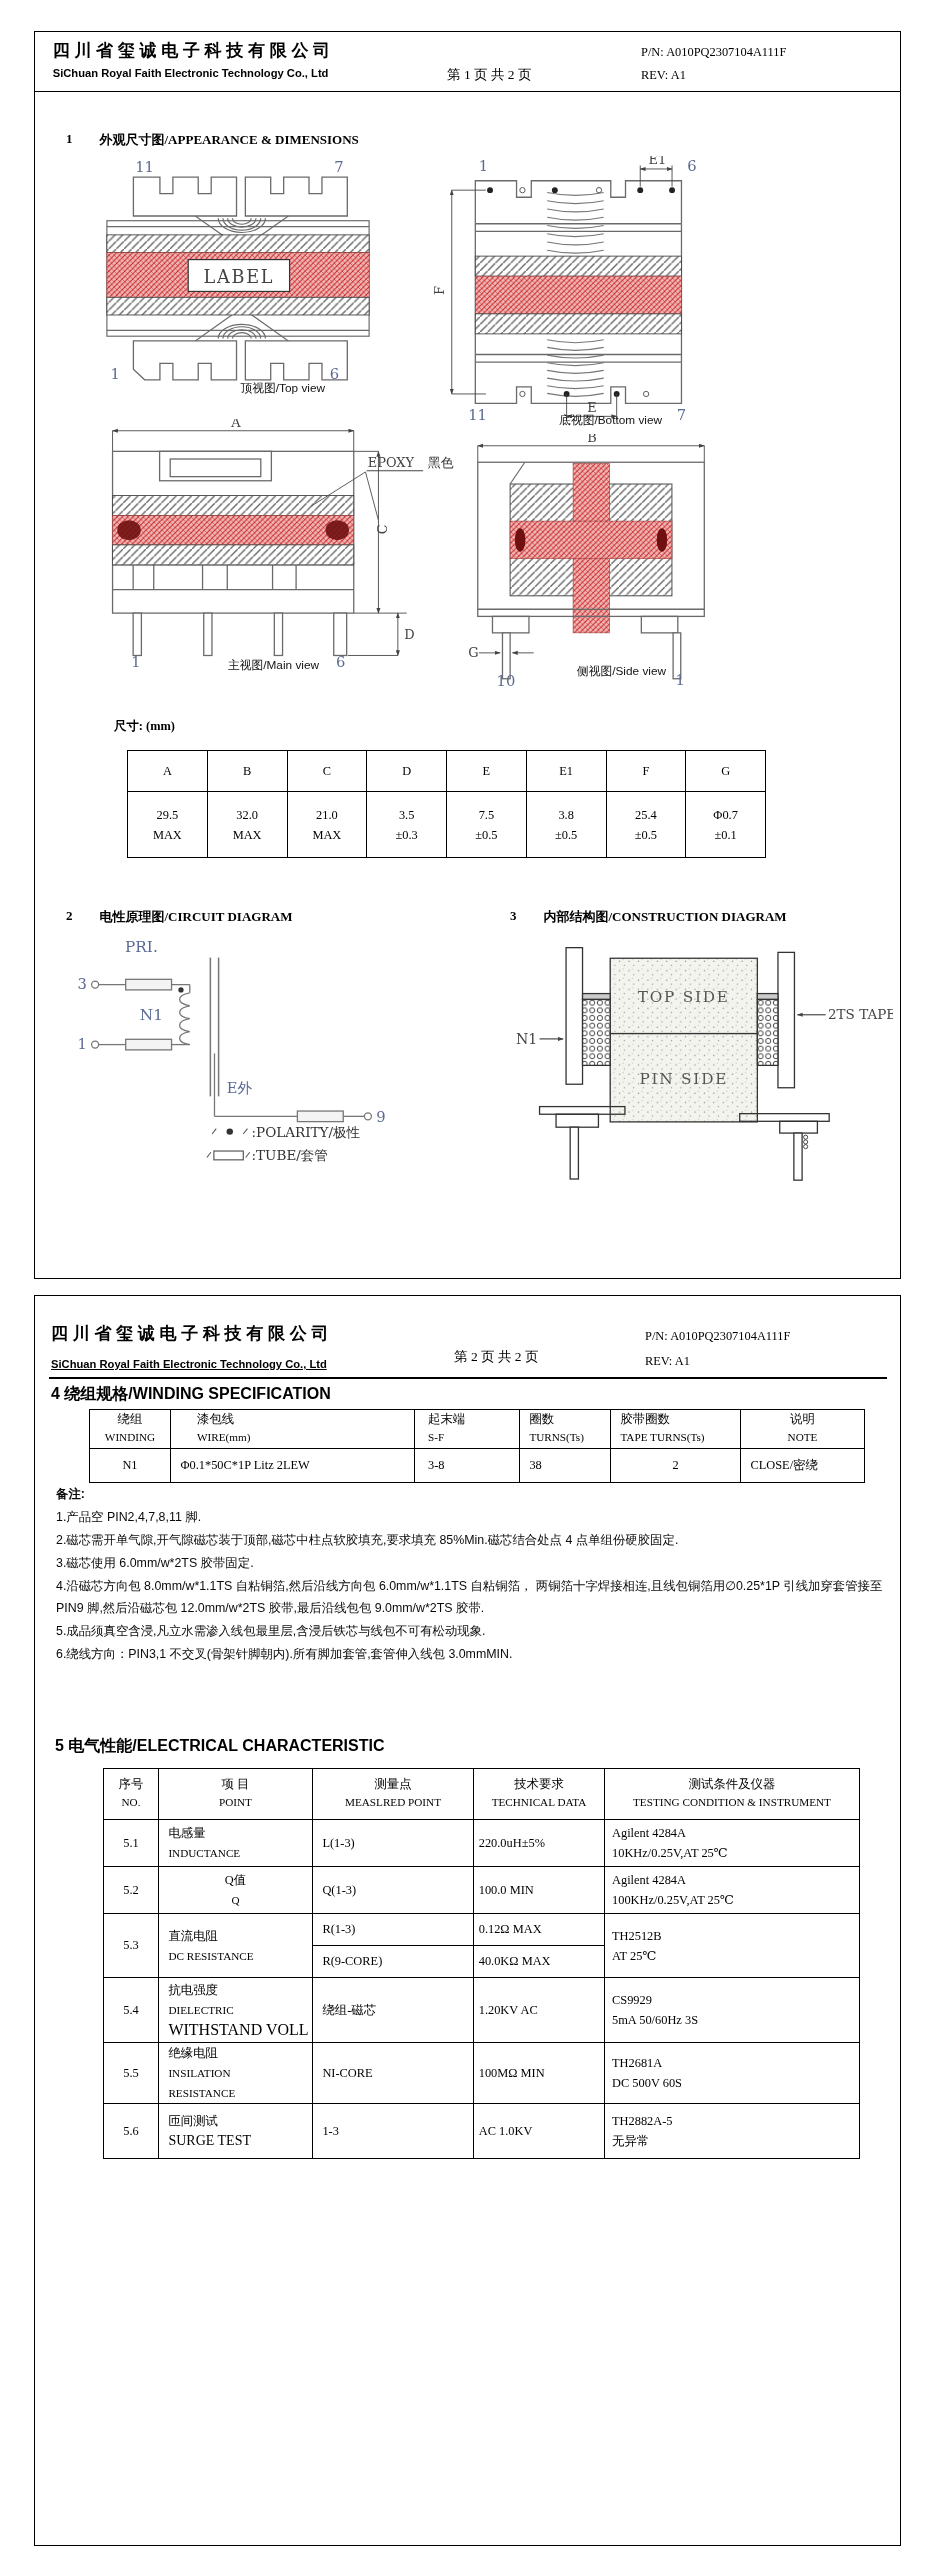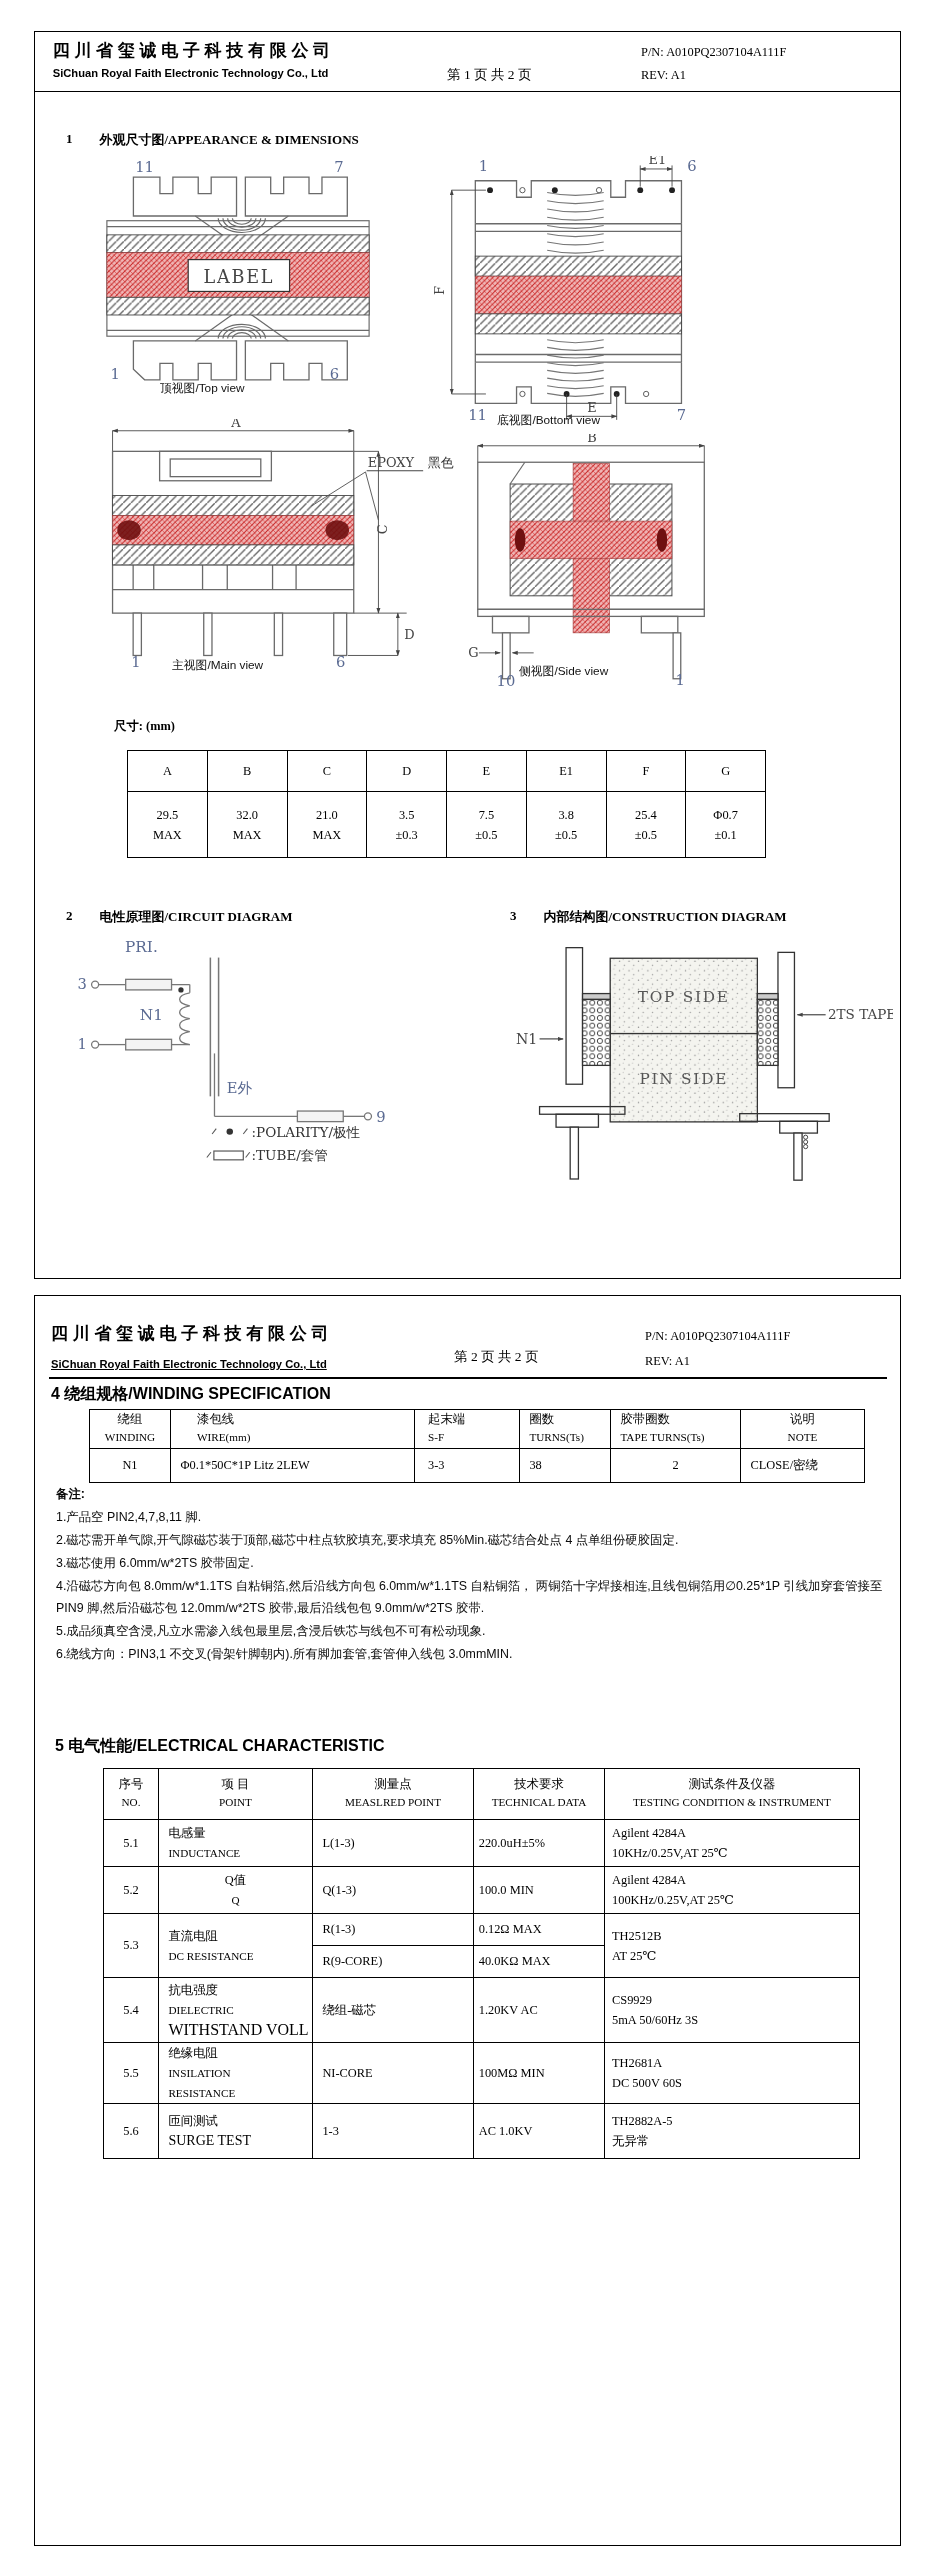--- a/index.html
+++ b/index.html
@@ -5,21 +5,21 @@
   html,body{margin:0;padding:0;}
   body{width:934px;height:2576px;position:relative;background:#fff;
        font-family:"Liberation Sans",sans-serif;color:#000;}
   .abs{position:absolute;}
   .page{position:absolute;left:34px;width:865px;background:#fff;border:1.2px solid #000;}
   .hdr-cn{font-weight:bold;font-size:17px;letter-spacing:4.7px;font-family:"Liberation Sans",sans-serif;}
   .hdr-en{font-weight:bold;font-size:11.2px;font-family:"Liberation Sans",sans-serif;}
   .hdr-page{font-size:13.5px;font-family:"Liberation Serif",serif;}
   .hdr-pn{font-size:12.4px;font-family:"Liberation Serif",serif;}
   .sec-h{display:flex;gap:27px;font-family:"Liberation Serif",serif;font-weight:bold;font-size:13px;}
-  .cap{position:absolute;text-align:left;font-size:11.8px;color:#111;}
+  .cap{position:absolute;text-align:right;font-size:11.8px;color:#111;}
   .serif{font-family:"Liberation Serif","DejaVu Serif",serif;}
   table{border-collapse:collapse;table-layout:fixed;background:#fff;}
   td{border:0.9px solid #000;font-family:"Liberation Serif","DejaVu Serif",serif;
      font-size:12.4px;vertical-align:middle;padding:0;}
   .t-elec td{border:1.2px solid #000;}
   .c{text-align:center;}
   .pl{padding-left:9.4px;text-align:left;}
   .cell2 div{line-height:20px;}
   .hcell{text-align:center;line-height:17.7px;}
   .hcell .en{font-size:11.2px;}
@@ -446,21 +446,21 @@
             <div class="en">TAPE TURNS(Ts)</div>
           </td>
       <td class="hcell">
             <div>说明</div>
             <div class="en">NOTE</div>
           </td>
     </tr>
     <tr style="height:34px;">
       <td class="c">N1</td>
       <td class="pl">Φ0.1*50C*1P Litz 2LEW</td>
-      <td class="pl" style="padding-left:13px;">3-3</td>
+      <td class="pl" style="padding-left:13px;">3-8</td>
       <td class="pl">38</td>
       <td class="c">2</td>
       <td class="pl">CLOSE/密绕</td>
     </tr>
   </tbody>
     </table>
 
   <div class="abs notes" style="left:21px;top:187px;width:836px;">
     <div style="font-weight:bold;">备注:</div>
     <div>1.产品空 PIN2,4,7,8,11 脚.</div>

